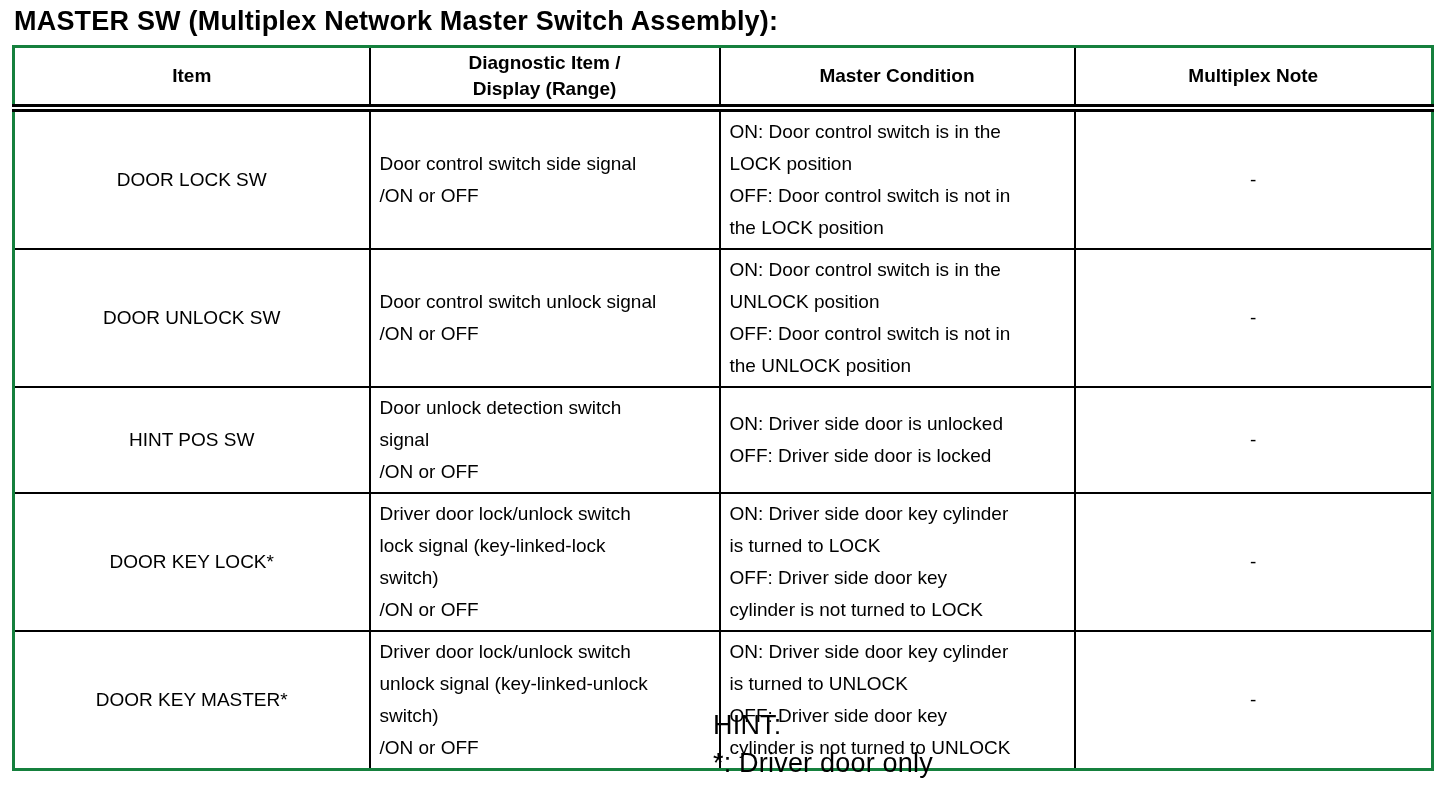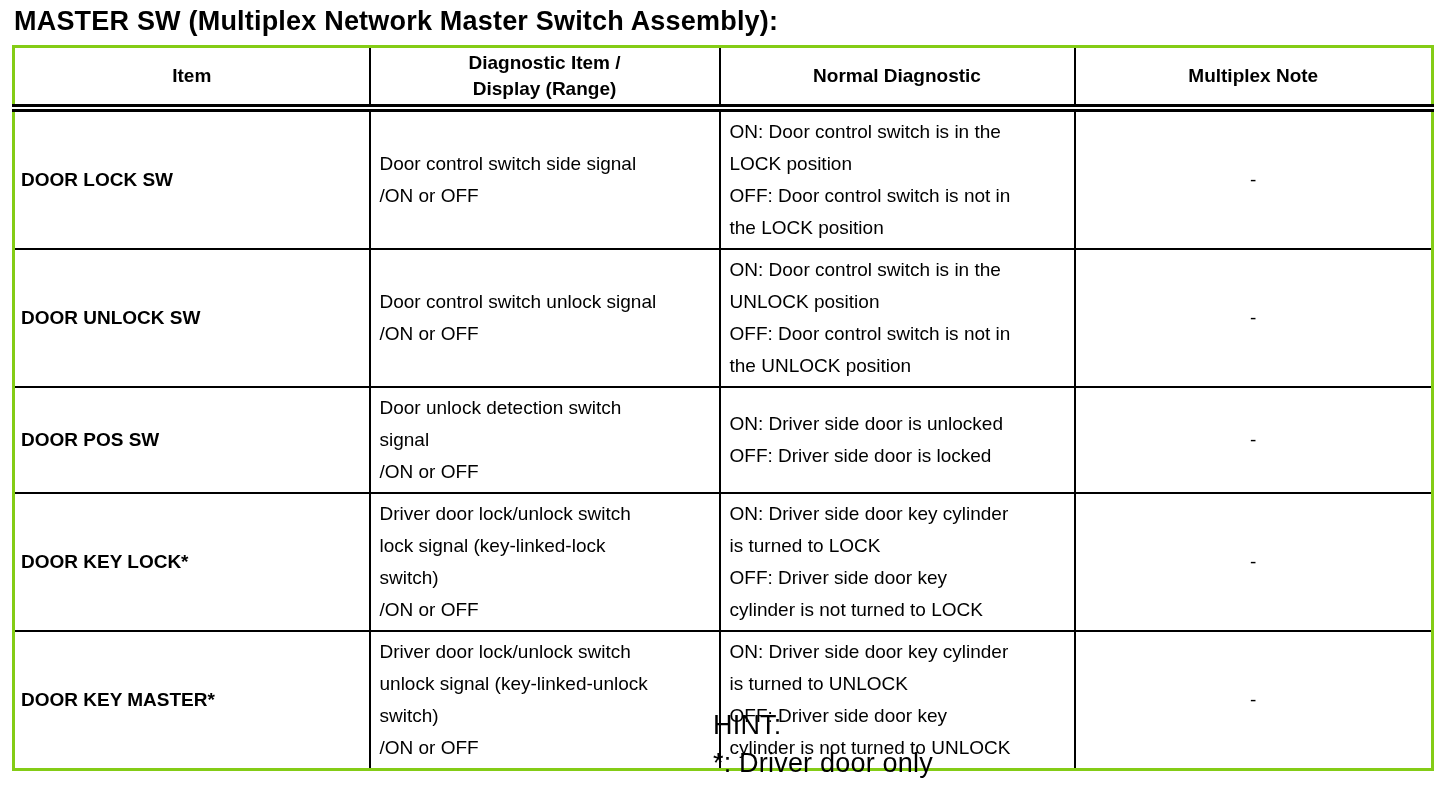--- a/index.html
+++ b/index.html
@@ -20,41 +20,40 @@
     letter-spacing: 0.2px;
     white-space: nowrap;
   }
 
   table.data-table {
     position: absolute;
     left: 12px; top: 45px;
     width: 1419px;
     border-collapse: collapse;
     table-layout: fixed;
-    border: 3px solid #84cc16;
+    border: 3px solid #15803d;
   }
   .data-table th, .data-table td {
     border: 2px solid #000;
     font-size: 19px;
     line-height: 32px;
     vertical-align: middle;
     overflow: hidden;
   }
   .data-table thead th {
     font-weight: bold;
     text-align: center;
     line-height: 26px;
     border-bottom: 8px double #000;
     white-space: pre-line;
     padding: 2px 4px;
   }
   .data-table td.c-item {
-    text-align: left;
+    text-align: center;
     padding: 2px 6px;
-    font-weight: bold;
   }
   .data-table td.c-measure,
   .data-table td.c-normal {
     text-align: left;
     padding: 4px 4px 4px 9px;
     white-space: pre-line;
   }
   .data-table td.c-note {
     text-align: center;
     padding: 2px 6px;
@@ -86,21 +85,21 @@
       <col style="width:356px">
       <col style="width:350px">
       <col style="width:355px">
       <col style="width:358px">
     </colgroup>
     <thead>
       <tr class="h-head">
         <th>Item</th>
         <th>Diagnostic Item /
 Display (Range)</th>
-        <th>Normal Diagnostic</th>
+        <th>Master Condition</th>
         <th>Multiplex Note</th>
       </tr>
     </thead>
     <tbody>
       <tr class="h-row1">
         <td class="c-item">DOOR LOCK SW</td>
         <td class="c-measure">Door control switch side signal
 /ON or OFF</td>
         <td class="c-normal">ON: Door control switch is in the
 LOCK position
@@ -112,21 +111,21 @@
         <td class="c-item">DOOR UNLOCK SW</td>
         <td class="c-measure">Door control switch unlock signal
 /ON or OFF</td>
         <td class="c-normal">ON: Door control switch is in the
 UNLOCK position
 OFF: Door control switch is not in
 the UNLOCK position</td>
         <td class="c-note">-</td>
       </tr>
       <tr class="h-row3">
-        <td class="c-item">DOOR POS SW</td>
+        <td class="c-item">HINT POS SW</td>
         <td class="c-measure">Door unlock detection switch
 signal
 /ON or OFF</td>
         <td class="c-normal">ON: Driver side door is unlocked
 OFF: Driver side door is locked</td>
         <td class="c-note">-</td>
       </tr>
       <tr class="h-row4">
         <td class="c-item">DOOR KEY LOCK*</td>
         <td class="c-measure">Driver door lock/unlock switch

